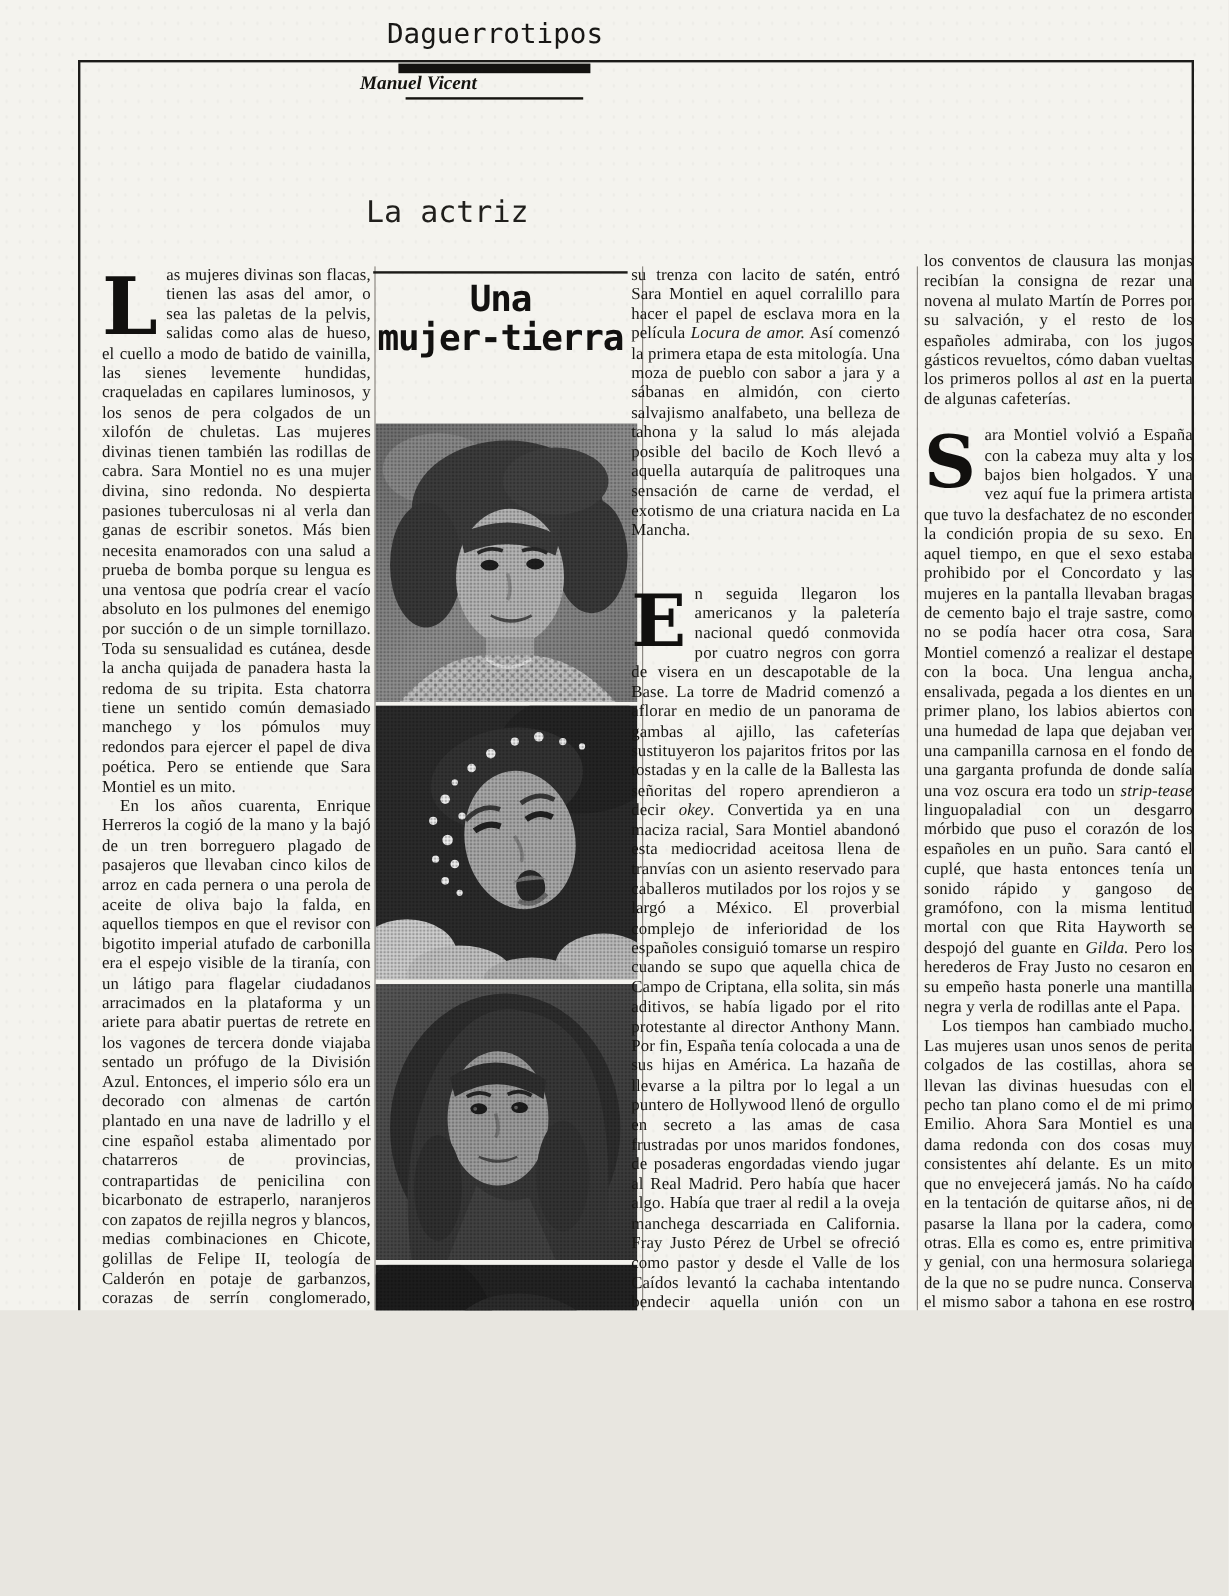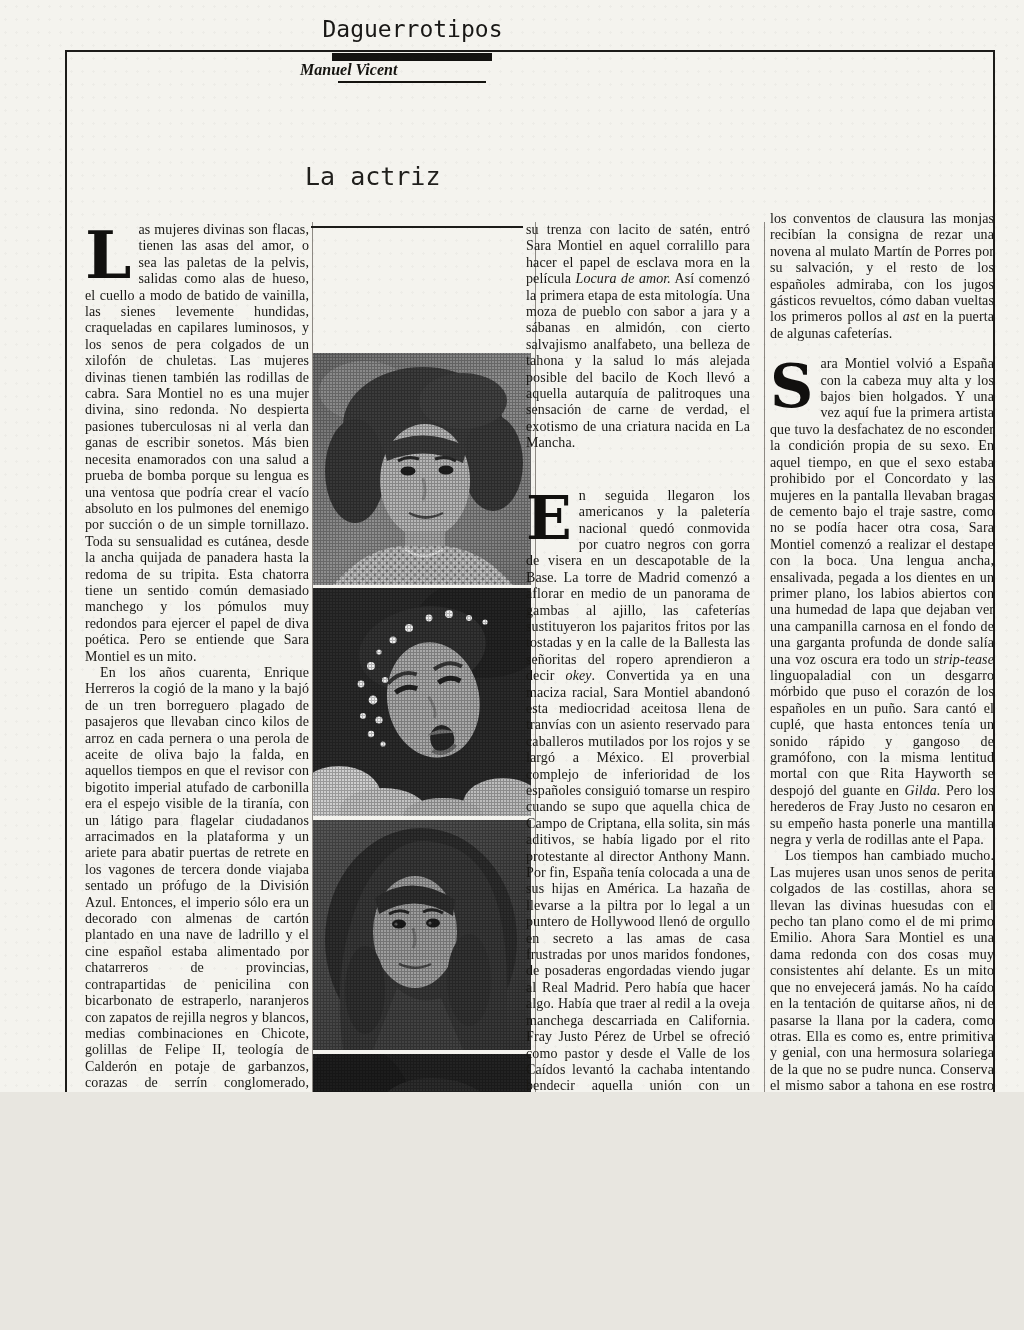--- a/index.html
+++ b/index.html
@@ -98,20 +98,24 @@
 
   <div class="masthead-title">Daguerrotipos</div>
   <div class="masthead-bar"></div>
   <div class="masthead-author">Manuel Vicent</div>
   <div class="author-rule"></div>
 
   <div class="kicker">
     <div>La actriz</div>
   </div>
   <div class="kicker-rule"></div>
+  <div class="headline-title">
+    <div>Una</div>
+    <div>mujer-tierra</div>
+  </div>
 
   <div class="col col-left">
     <p>
       <span class="dropcap dropcap-xl">L</span><span>as mujeres divinas son flacas, tienen las asas del amor, o sea las paletas de la pelvis, salidas como alas de hueso, el cuello a modo de batido de vainilla, las sienes levemente hundidas, craqueladas en capilares luminosos, y los senos de pera colgados de un xilofón de chuletas. Las mujeres divinas tienen también las rodillas de cabra. Sara Montiel no es una mujer divina, sino redonda. No despierta pasiones tuberculosas ni al verla dan ganas de escribir sonetos. Más bien necesita enamorados con una salud a prueba de bomba porque su lengua es una ventosa que podría crear el vacío absoluto en los pulmones del enemigo por succión o de un simple tornillazo. Toda su sensualidad es cutánea, desde la ancha quijada de panadera hasta la redoma de su tripita. Esta chatorra tiene un sentido común demasiado manchego y los pómulos muy redondos para ejercer el papel de diva poética. Pero se entiende que Sara Montiel es un mito.</span>
     </p>
     <p class="indent">
       <span>En los años cuarenta, Enrique Herreros la cogió de la mano y la bajó de un tren borreguero plagado de pasajeros que llevaban cinco kilos de arroz en cada pernera o una perola de aceite de oliva bajo la falda, en aquellos tiempos en que el revisor con bigotito imperial atufado de carbonilla era el espejo visible de la tiranía, con un látigo para flagelar ciudadanos arracimados en la plataforma y un ariete para abatir puertas de retrete en los vagones de tercera donde viajaba sentado un prófugo de la División Azul. Entonces, el imperio sólo era un decorado con almenas de cartón plantado en una nave de ladrillo y el cine español estaba alimentado por chatarreros de provincias, contrapartidas de penicilina con bicarbonato de estraperlo, naranjeros con zapatos de rejilla negros y blancos, medias combinaciones en Chicote, golillas de Felipe II, teología de Calderón en potaje de garbanzos, corazas de serrín conglomerado, festines de gallina en pepitoria y cigarrillos Bubi en Villa Rosa. Como una pastora fermosa de la Finojosa, oliendo todavía a pajar caliente</span>
     </p>
   </div>
 

